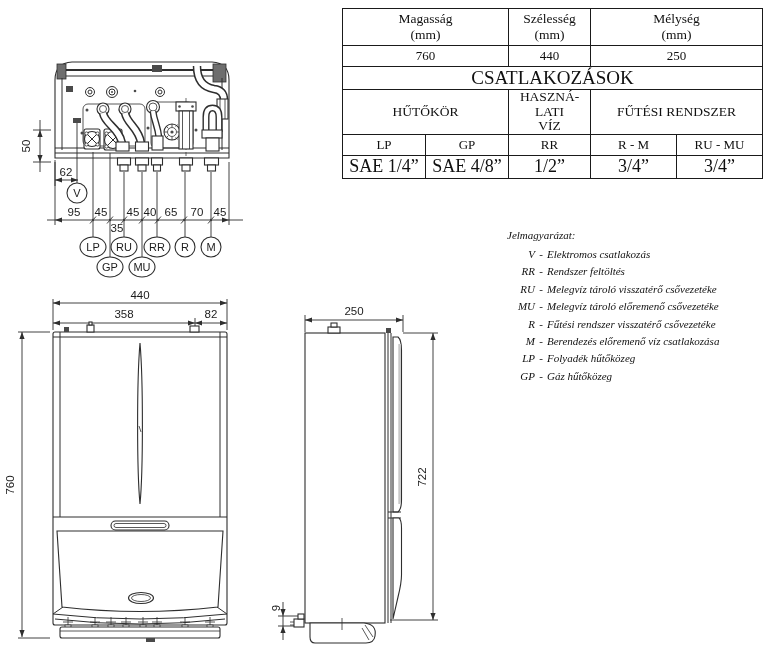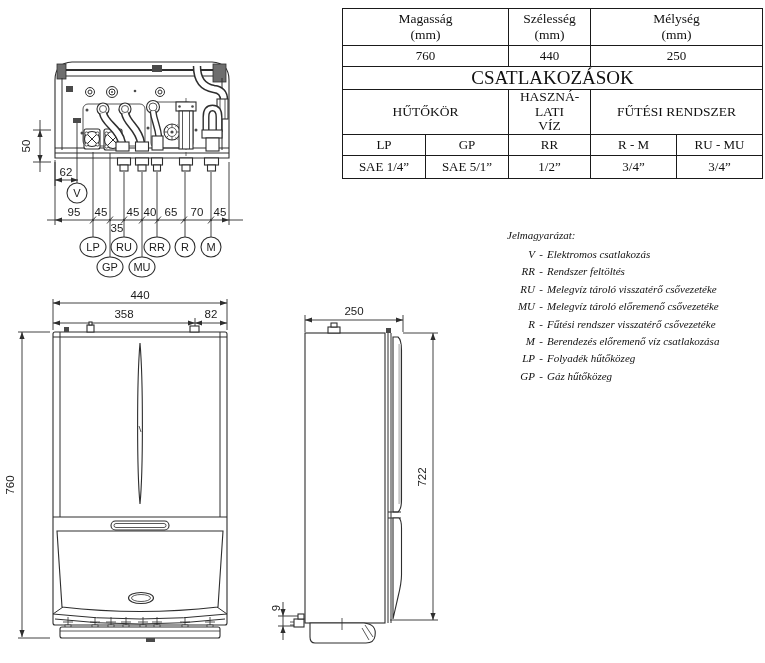--- a/index.html
+++ b/index.html
@@ -9,21 +9,21 @@
   
   .spec-table{position:absolute;left:342px;top:8px;border-collapse:collapse;
               table-layout:fixed;font-family:"Liberation Serif",serif;color:#101010;}
   .spec-table td{border:1px solid #1a1a1a;text-align:center;vertical-align:middle;
                  padding:0;overflow:hidden;margin-top:27px;}
   .r1 td{height:36px;font-size:13.5px;line-height:16px;}
   .r2 td{height:20px;font-size:13px;}
   .r3 td{height:20px;font-size:19px;}
   .r4 td{height:43px;font-size:13.5px;line-height:14.5px;}
   .r5 td{height:20px;font-size:13px;}
-  .r6 td{height:22px;font-size:13px;}
+  .r6 td{height:22px;font-size:18px;}
 
   
   .legend{position:absolute;left:507px;top:226px;width:258px;
           font-family:Liberation Serif, serif;font-style:italic;color:#101010;
           font-size:11px;}
   .legend-title{line-height:18px;margin-bottom:2px;}
   .legend-row{display:grid;grid-template-columns:28px 12px auto;line-height:17.4px;}
   .legend-code{text-align:right;}
   .legend-sep{text-align:center;}
   .legend-desc{white-space:nowrap;}
@@ -263,21 +263,21 @@
     </tr>
     <tr class="r5">
       <td>LP</td>
       <td>GP</td>
       <td>RR</td>
       <td>R - M</td>
       <td>RU - MU</td>
     </tr>
     <tr class="r6">
       <td>SAE 1/4”</td>
-      <td>SAE 5/1”</td>
+      <td>SAE 4/8”</td>
       <td>1/2”</td>
       <td>3/4”</td>
       <td>3/4”</td>
     </tr>
   </tbody>
     </table>
 
   <div class="legend">
     <div class="legend-title">Jelmagyarázat:</div>
     <div class="legend-row">

